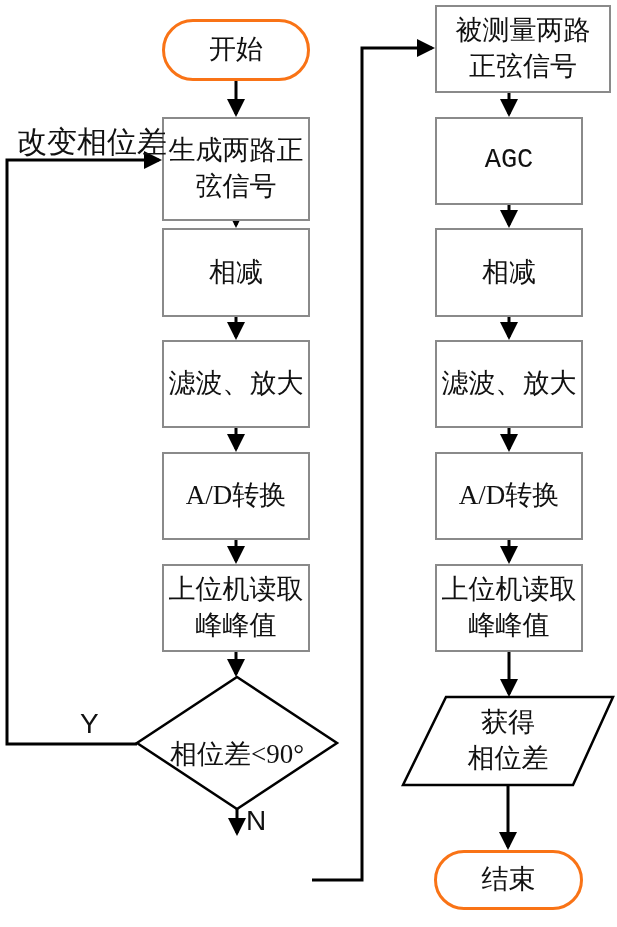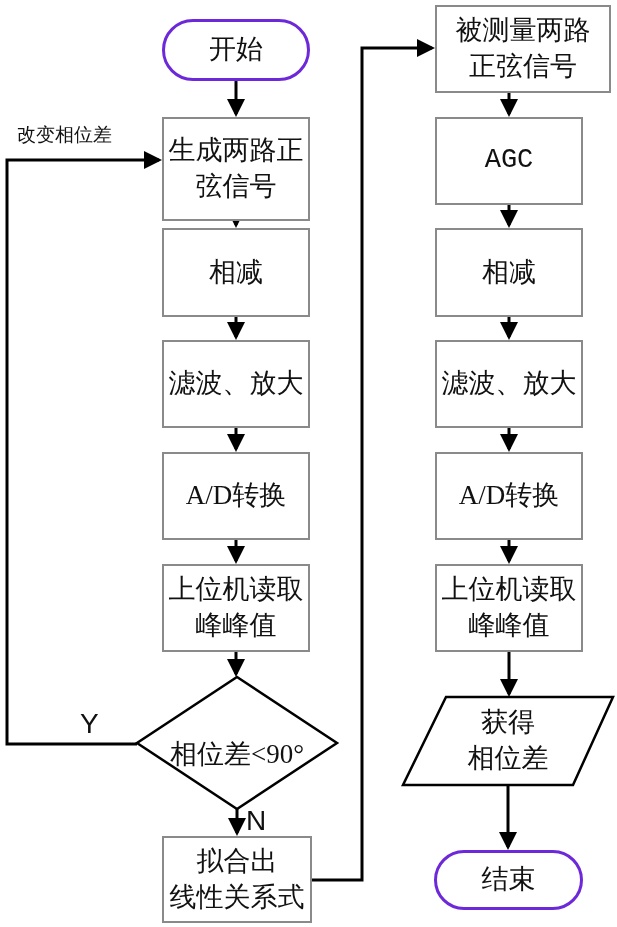--- a/index.html
+++ b/index.html
@@ -27,34 +27,34 @@
     font-size: 27px;
     line-height: 1.32;
     white-space: pre-line;
     box-sizing: border-box;
   }
   .rect {
     border: 2px solid #8a8a8a;
     background: #ffffff;
   }
   .stadium {
-    border: 3px solid #6d28d9;
+    border: 3px solid #f97316;
     border-radius: 33px;
     background: #ffffff;
   }
   .overlay {    
     background: transparent;
     border: none;
   }
   .latin { font-family: Liberation Mono, monospace; justify-content: center; }
   .edge-label {
     position: absolute;
     z-index: 2;
     color: #111111;
-    font-size: 19px;
+    font-size: 30px;
     white-space: nowrap;
   }
   .branch-label {
     font-family: "Liberation Sans", sans-serif;
     font-size: 28px;
   }
 </style>
 </head>
 <body>
 
@@ -132,24 +132,20 @@
 
   <div class="node rect" style="left:162px; top:564px; width:148px; height:88px;">
     <span>上位机读取
 峰峰值</span>
   </div>
 
   <div class="node overlay" style="left:147px; top:712px; width:180px; height:86px;align-items:center;">
     <span>相位差&lt;90°</span>
   </div>
 
-  <div class="node rect" style="left:162px; top:836px; width:150px; height:87px;">
-    <span>拟合出
-线性关系式</span>
-  </div>
 
   <div class="node rect" style="left:435px; top:5px; width:176px; height:88px;">
     <span>被测量两路
 正弦信号</span>
   </div>
 
   <div class="node rect latin" style="left:435px; top:117px; width:148px; height:88px;">
     <span>AGC</span>
   </div>
 

